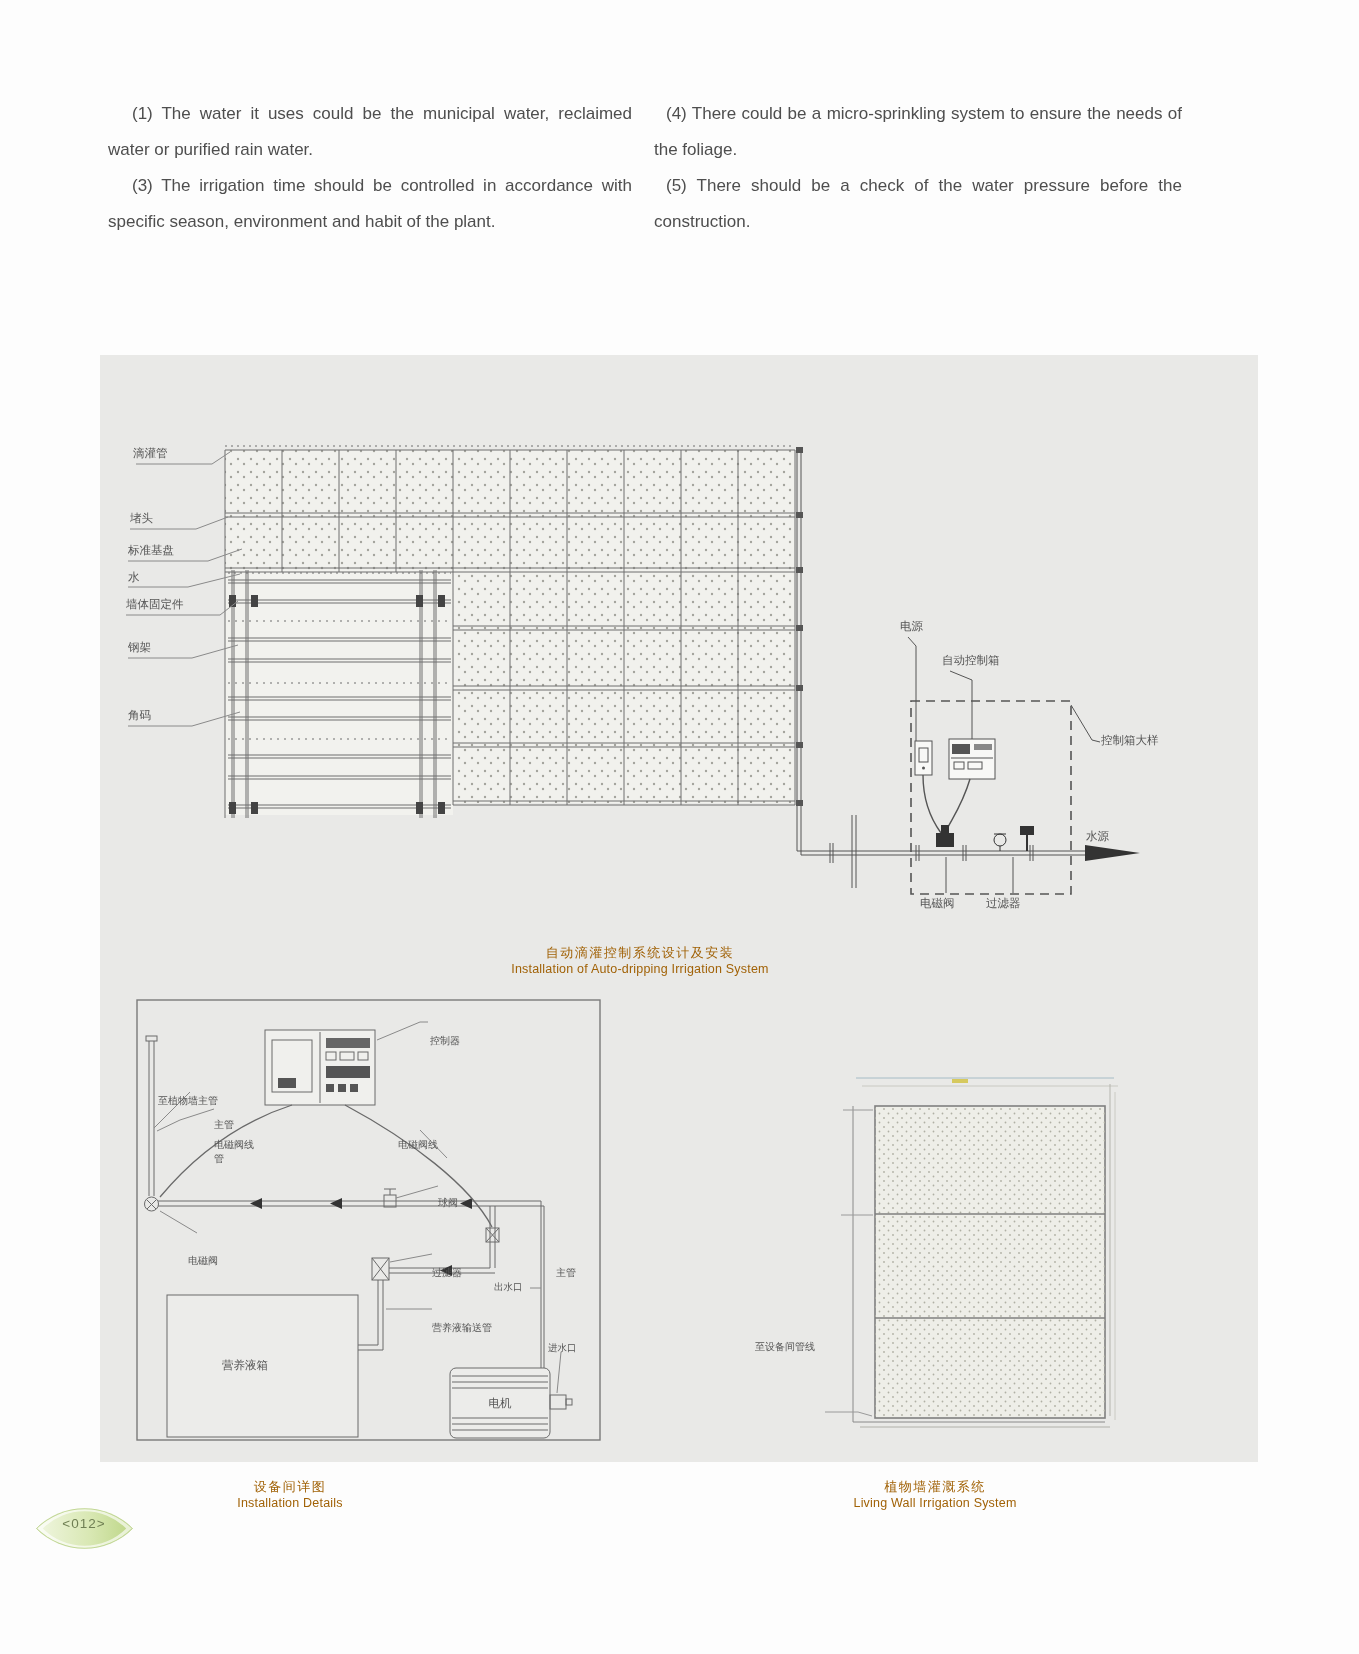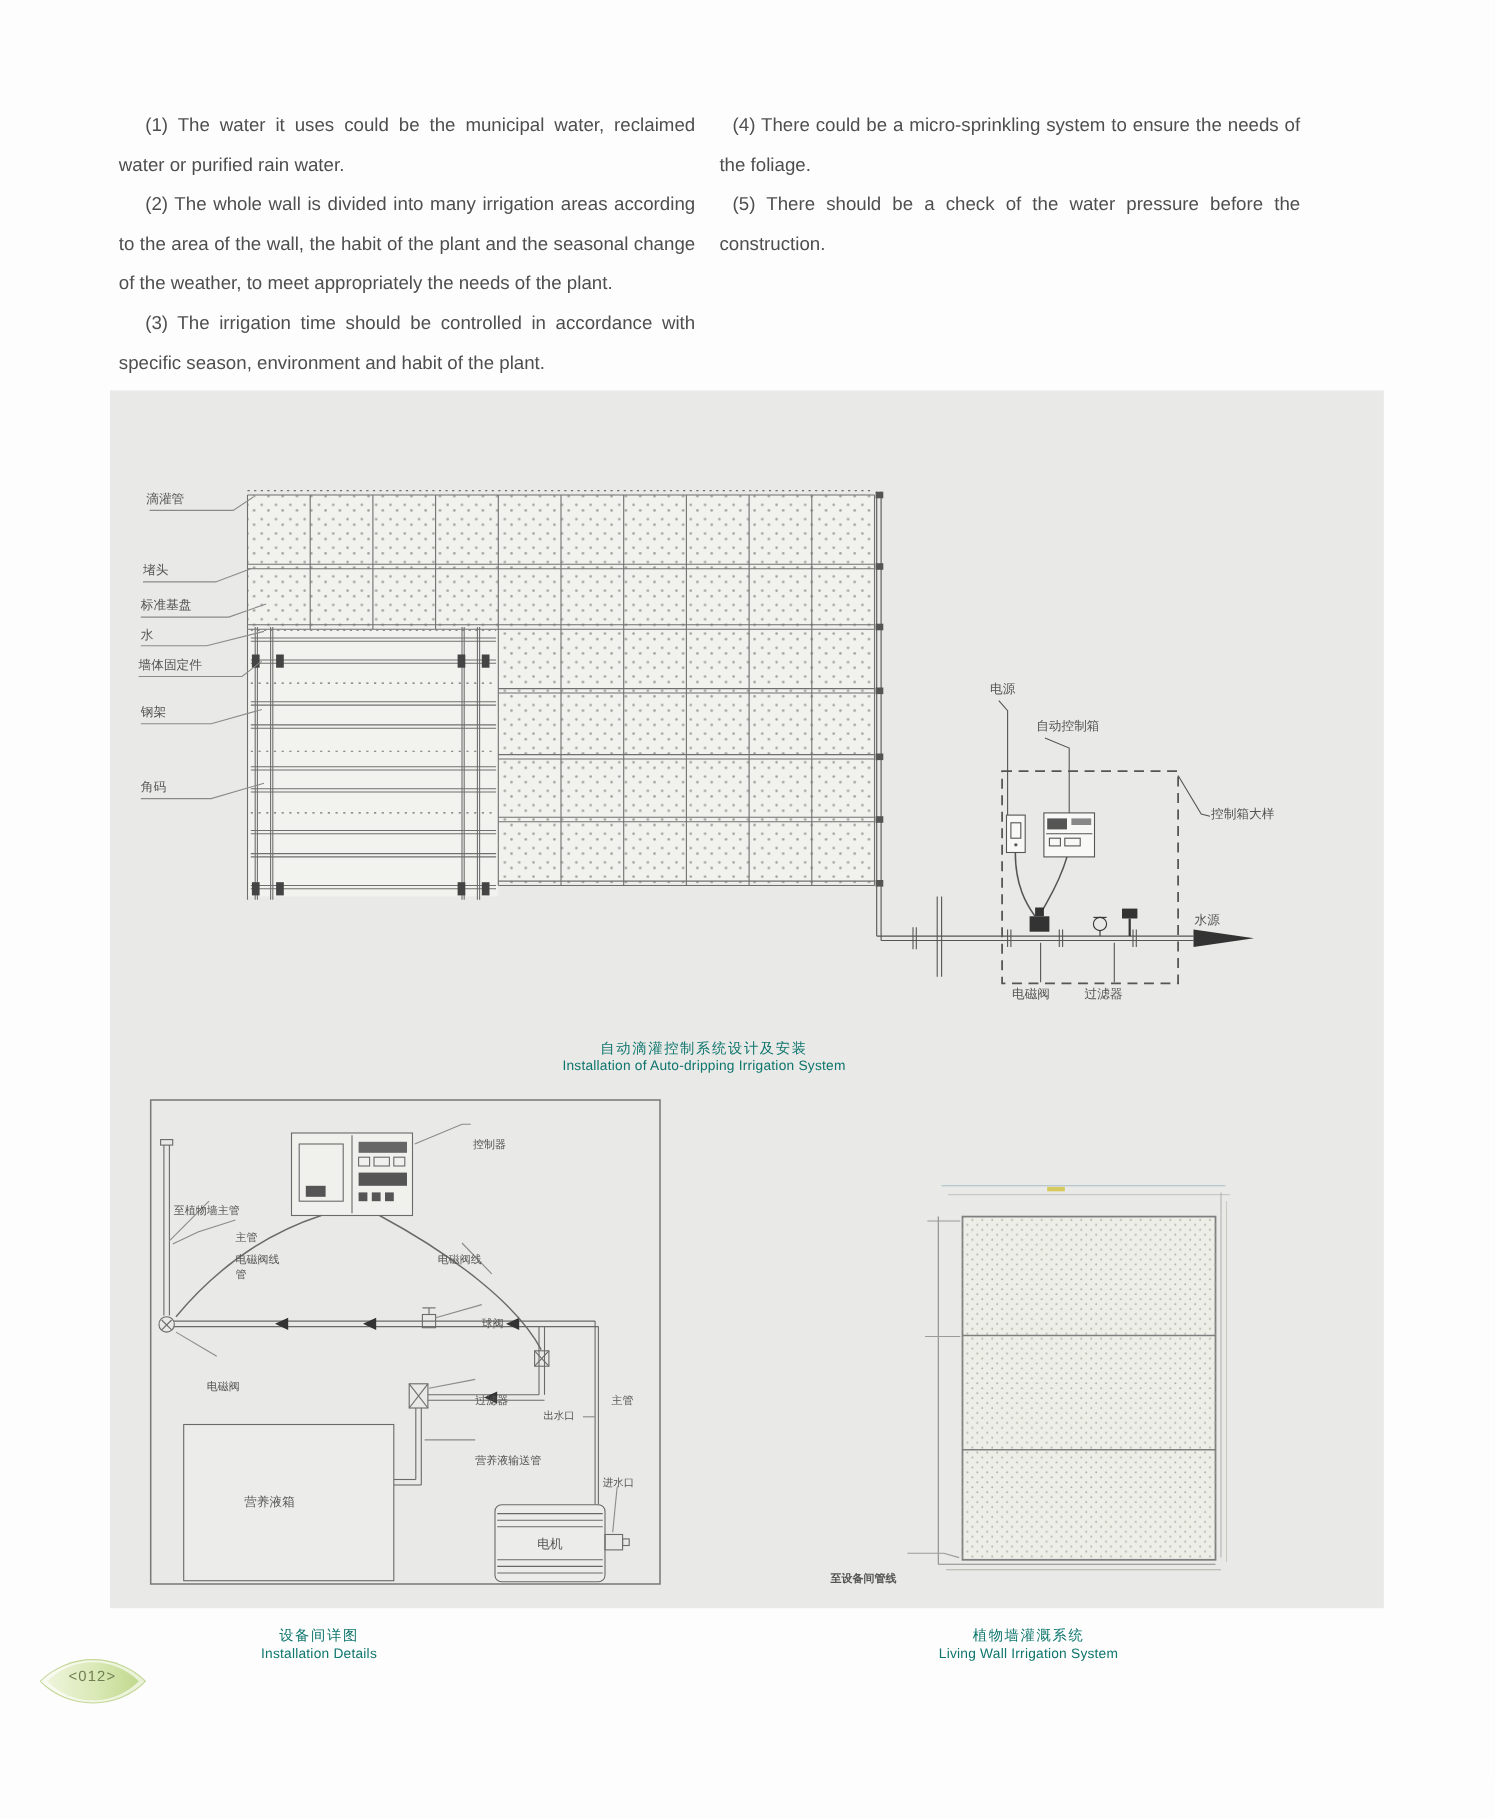--- a/index.html
+++ b/index.html
@@ -6,37 +6,36 @@
   body{width:1359px;height:1654px;position:relative;background:#fdfdfd;overflow:hidden;
        font-family:"Liberation Sans",sans-serif;}
   .col{position:absolute;font-size:17px;line-height:36px;color:#4e4e4e;text-align:justify;}
   .col p{margin:0;text-indent:24px;}
   .col.right p{text-indent:12px;}
   #panel{position:absolute;left:100px;top:355px;width:1158px;height:1107px;background:#e9e9e7;}
   svg{position:absolute;left:0;top:0;pointer-events:none;}
   .lbl{position:absolute;font-size:11.5px;color:#555;white-space:nowrap;font-family:"DejaVu Sans",sans-serif;}
   .lbl.s{font-size:10px;margin-top:20px;}
   .lbl.xs{font-size:9.5px;}
-  .cap{position:absolute;text-align:center;color:#0f766e;}
+  .cap{position:absolute;text-align:center;color:#a16207;}
   .cap .cn{font-size:13px;letter-spacing:1.5px;}
   .cap .en{font-size:12.5px;letter-spacing:.2px;}
   #leaf-badge{position:absolute;left:36px;top:1492px;width:96px;height:70px;}
   #leaf-shape{position:absolute;left:14px;top:2px;width:67px;height:67px;
       background:linear-gradient(135deg,#f0f6e0 0%,#d9e8b4 55%,#bdd687 100%);
       border:1px solid #c2d796;border-radius:0 100% 0 100%;
       transform:rotate(-45deg);box-shadow:inset 0 0 0 4px rgba(255,255,255,.65);}
   #leaf-text{position:absolute;left:0;top:24px;width:96px;text-align:center;
       font-size:13.5px;color:#6f7f53;letter-spacing:1px;}
 </style>
 </head>
 <body>
 
 <div class="col" style="left:108px;top:96px;width:524px;">
   <p>(1) The water it uses could be the municipal water, reclaimed water or purified rain water.</p>
-  <p>(2) The whole wall is divided into many irrigation areas according to the area of the wall, the habit of the plant and the seasonal change of the weather, to meet appropriately the needs of the plant.</p>
   <p>(3) The irrigation time should be controlled in accordance with specific season, environment and habit of the plant.</p>
 </div>
 <div class="col right" style="left:654px;top:96px;width:528px;">
   <p>(4) There could be a micro-sprinkling system to ensure the needs of the foliage.</p>
   <p>(5) There should be a check of the water pressure before the construction.</p>
 </div>
 
 <div id="panel"></div>
 
 <svg width="1359" height="1654" viewBox="0 0 1359 1654">
@@ -355,21 +354,21 @@
 <div class="lbl xs" style="left:494px;top:1281px;">出水口</div>
 <div class="lbl xs" style="left:548px;top:1342px;">进水口</div>
 <div class="lbl" style="left:167px;top:1358px;width:156px;text-align:center;">营养液箱</div>
 <div class="lbl" style="left:450px;top:1396px;width:100px;text-align:center;">电机</div>
 
 <div class="cap" style="left:140px;top:1478px;width:300px;">
   <div class="cn">设备间详图</div>
   <div class="en">Installation Details</div>
 </div>
 
-<div class="lbl s" style="left:755px;top:1408px;font-weight:bold;">至设备间管线</div>
+<div class="lbl s" style="left:755px;top:1320px;">至设备间管线</div>
 
 <div class="cap" style="left:785px;top:1478px;width:300px;">
   <div class="cn">植物墙灌溉系统</div>
   <div class="en">Living Wall Irrigation System</div>
 </div>
 
 <div id="leaf-badge">
   <div id="leaf-shape"></div>
   <div id="leaf-text">&lt;012&gt;</div>
 </div>

